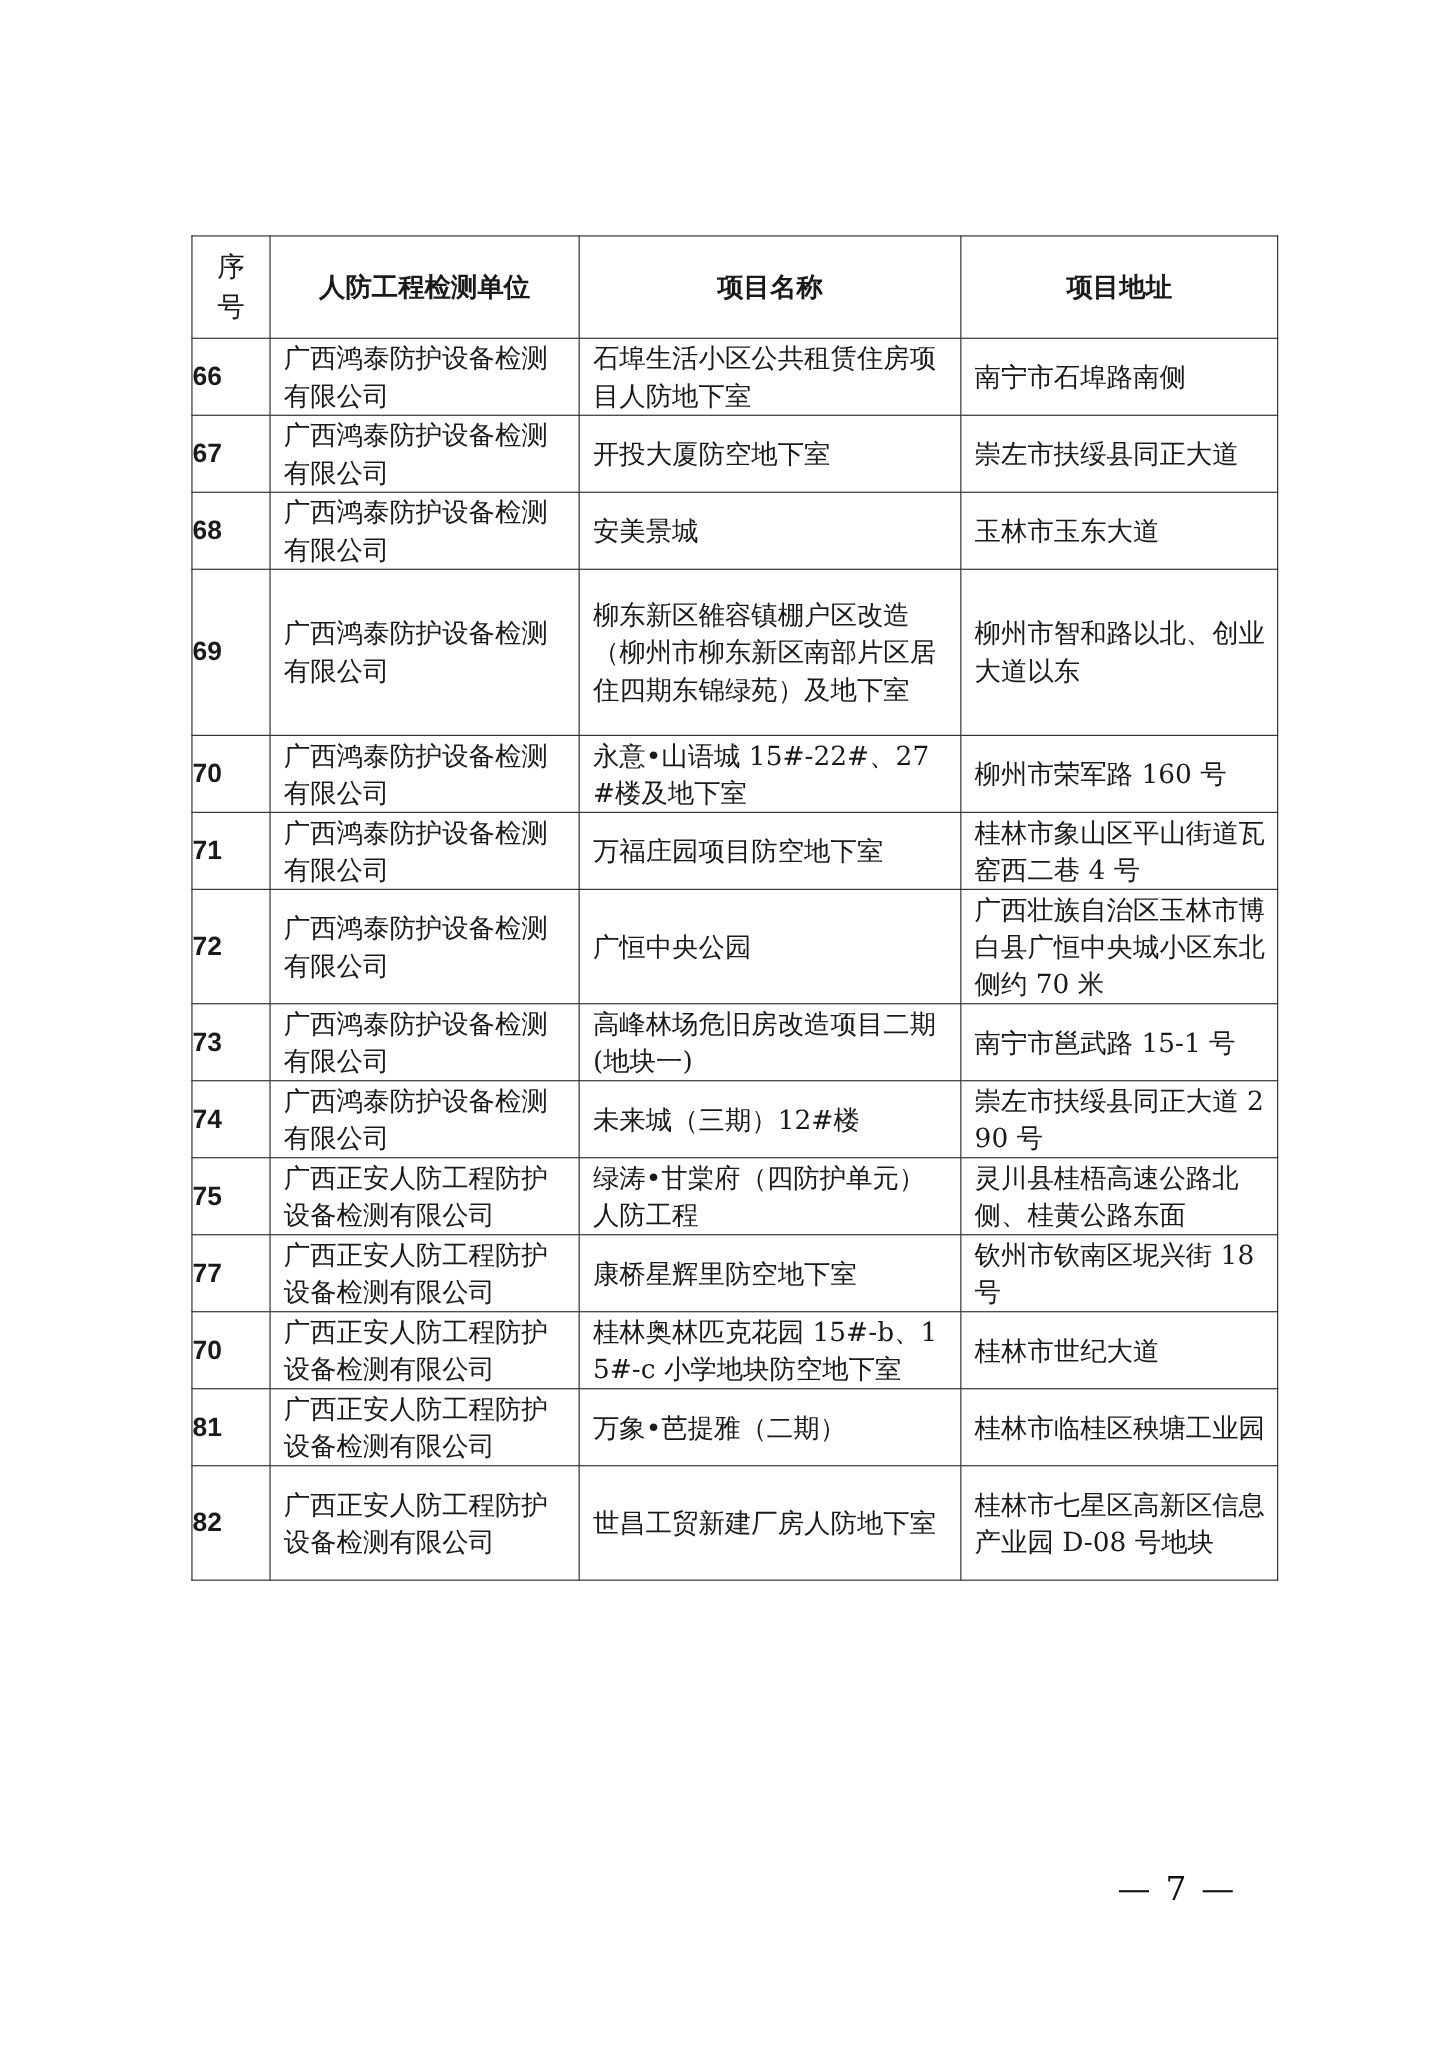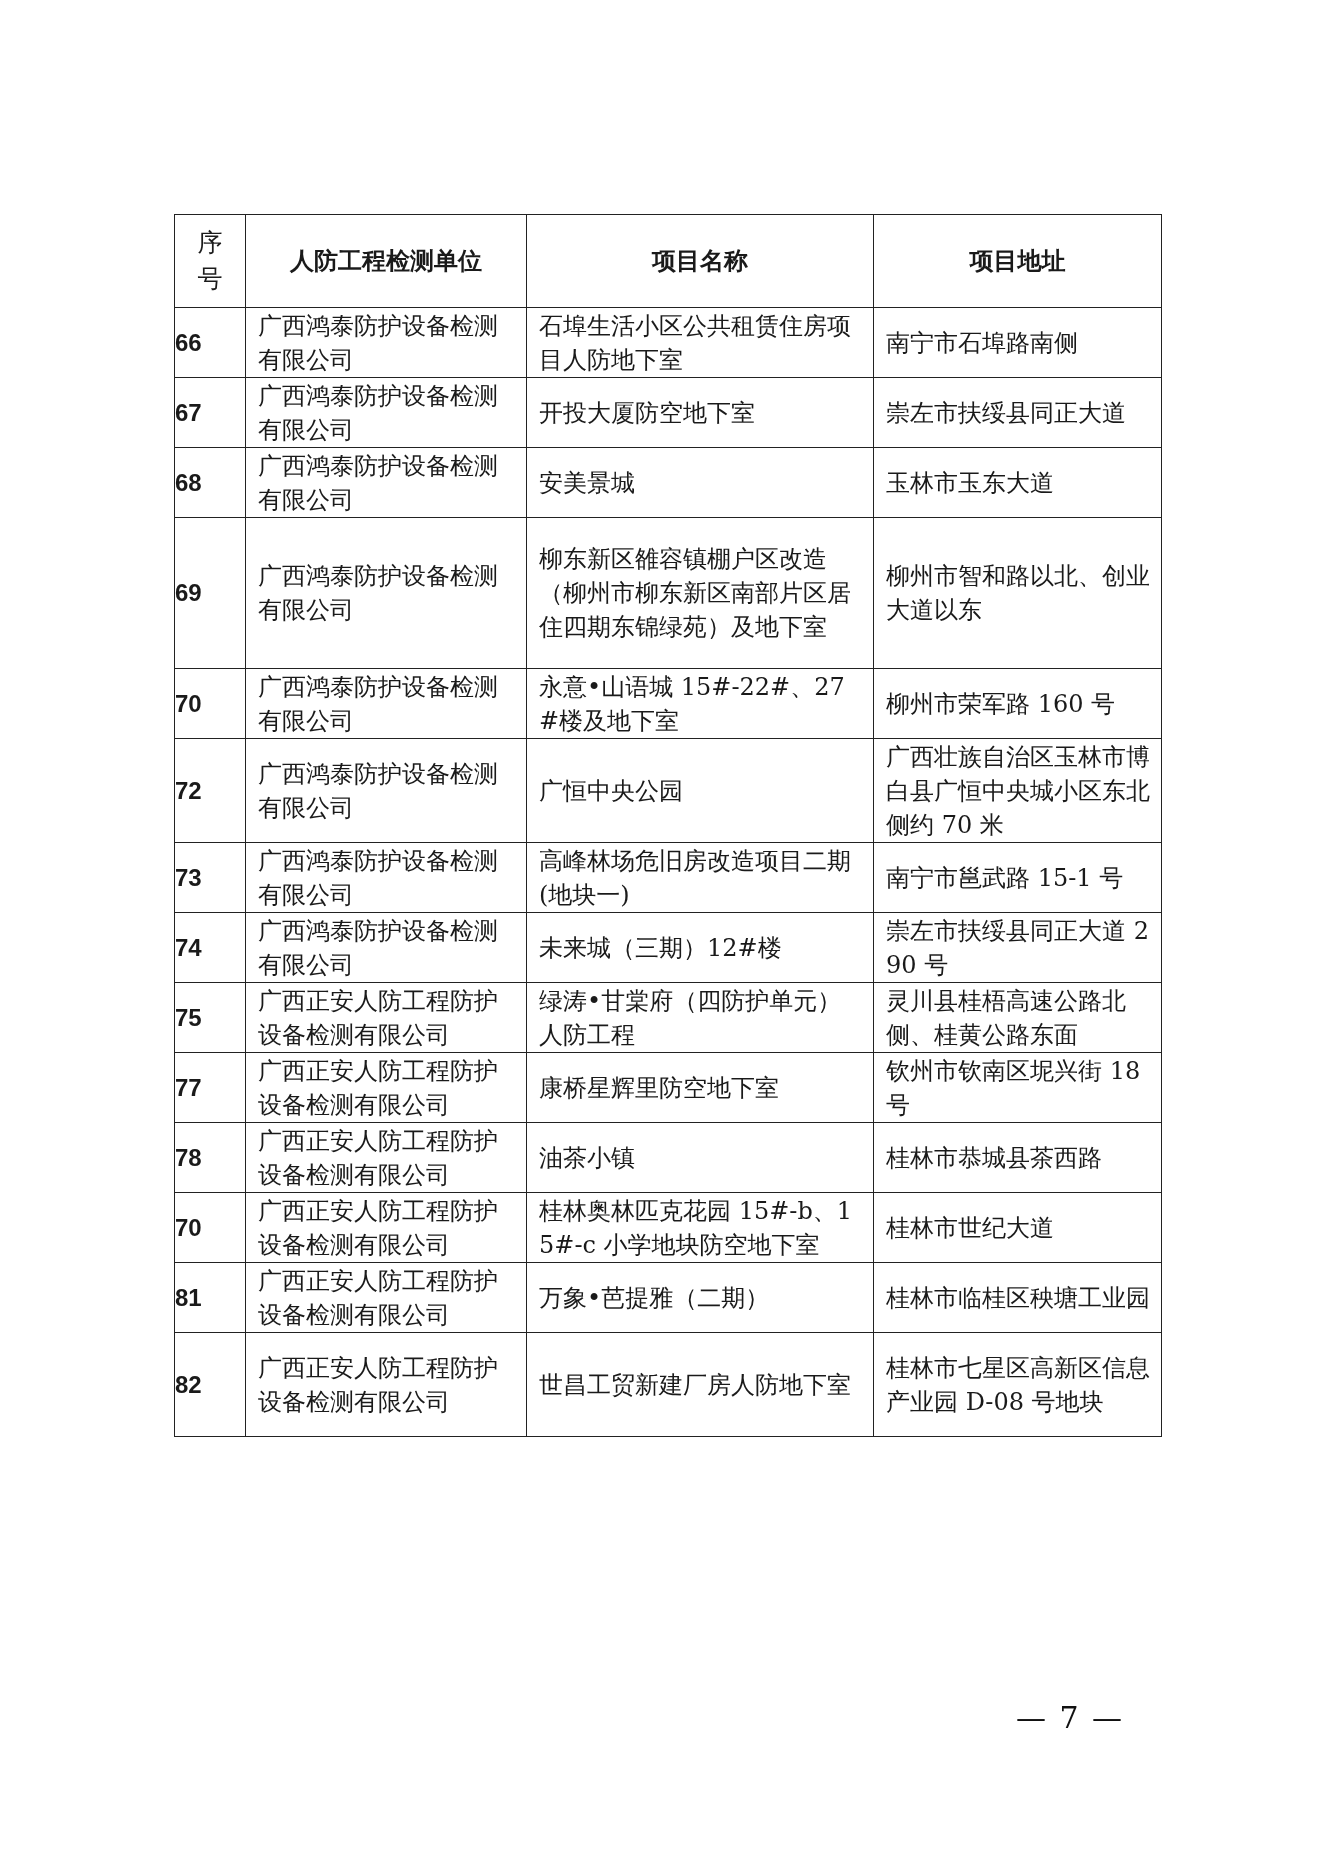--- a/index.html
+++ b/index.html
@@ -124,20 +124,26 @@
         <td>广西鸿泰防护设备检测有限公司</td>
         <td>柳东新区雒容镇棚户区改造（柳州市柳东新区南部片区居住四期东锦绿苑）及地下室</td>
         <td>柳州市智和路以北、创业大道以东</td>
       </tr>
       <tr class="h2">
         <td class="idx">70</td>
         <td>广西鸿泰防护设备检测有限公司</td>
         <td>永意•山语城 15#-22#、27#楼及地下室</td>
         <td>柳州市荣军路 160 号</td>
       </tr>
+      <tr class="h2">
+        <td class="idx">71</td>
+        <td>广西鸿泰防护设备检测有限公司</td>
+        <td>万福庄园项目防空地下室</td>
+        <td>桂林市象山区平山街道瓦窑西二巷 4 号</td>
+      </tr>
       <tr class="h3">
         <td class="idx">72</td>
         <td>广西鸿泰防护设备检测有限公司</td>
         <td>广恒中央公园</td>
         <td>广西壮族自治区玉林市博白县广恒中央城小区东北侧约 70 米</td>
       </tr>
       <tr class="h2">
         <td class="idx">73</td>
         <td>广西鸿泰防护设备检测有限公司</td>
         <td>高峰林场危旧房改造项目二期(地块一)</td>
@@ -155,26 +161,20 @@
         <td>绿涛•甘棠府（四防护单元）人防工程</td>
         <td>灵川县桂梧高速公路北侧、桂黄公路东面</td>
       </tr>
       <tr class="h2">
         <td class="idx">77</td>
         <td>广西正安人防工程防护设备检测有限公司</td>
         <td>康桥星辉里防空地下室</td>
         <td>钦州市钦南区坭兴街 18 号</td>
       </tr>
       <tr class="h2">
-        <td class="idx">78</td>
-        <td>广西正安人防工程防护设备检测有限公司</td>
-        <td>油茶小镇</td>
-        <td>桂林市恭城县茶西路</td>
-      </tr>
-      <tr class="h2">
         <td class="idx">70</td>
         <td>广西正安人防工程防护设备检测有限公司</td>
         <td>桂林奥林匹克花园 15#-b、15#-c 小学地块防空地下室</td>
         <td>桂林市世纪大道</td>
       </tr>
       <tr class="h2">
         <td class="idx">81</td>
         <td>广西正安人防工程防护设备检测有限公司</td>
         <td>万象•芭提雅（二期）</td>
         <td>桂林市临桂区秧塘工业园</td>

